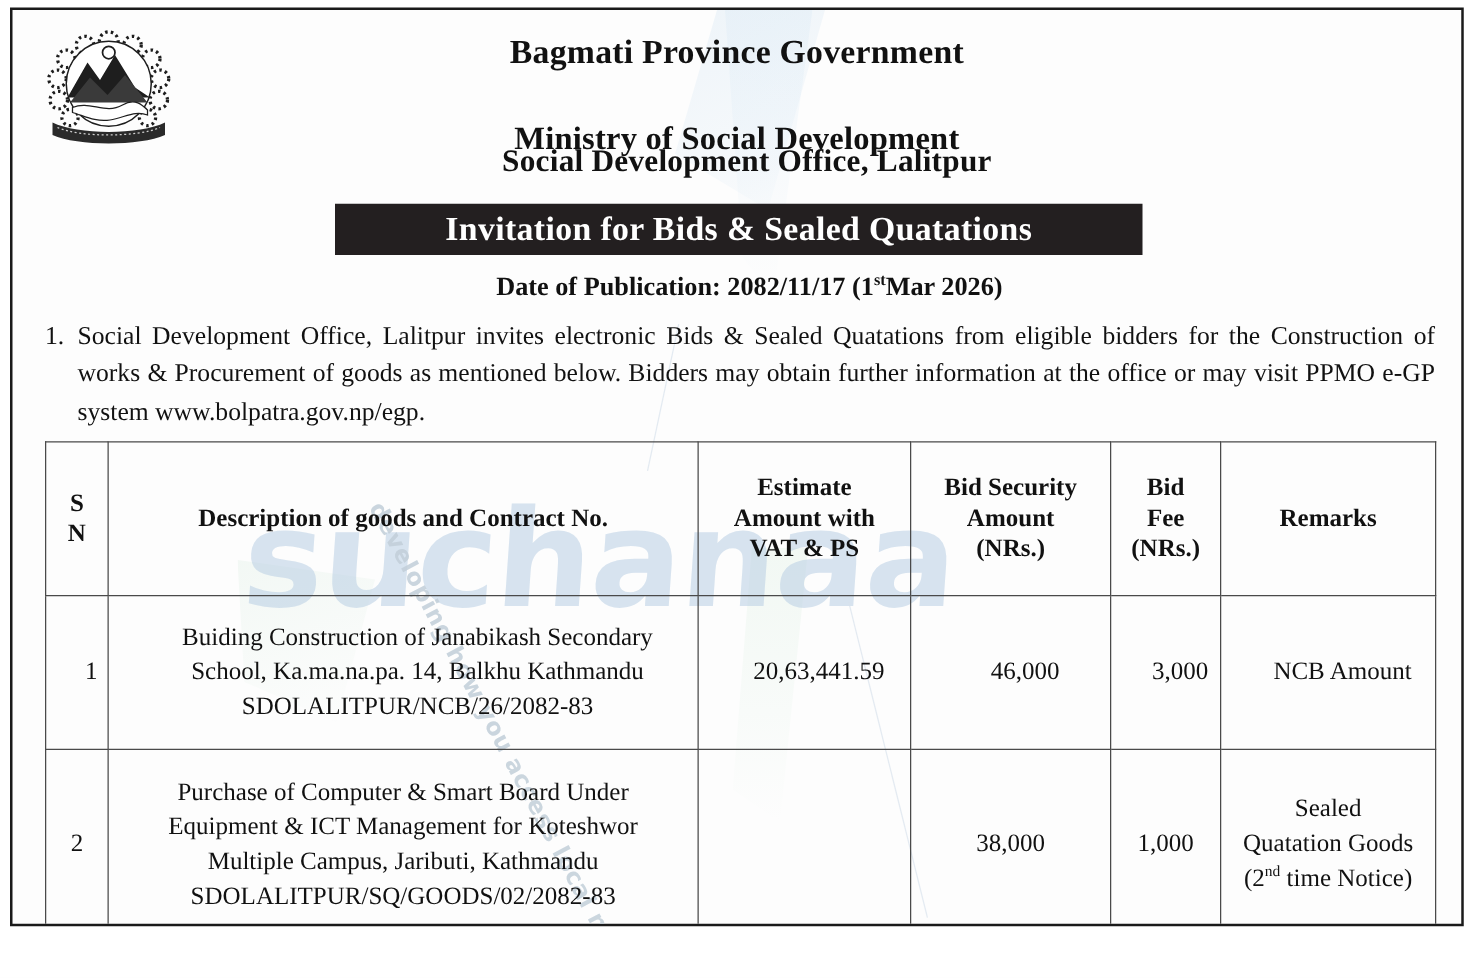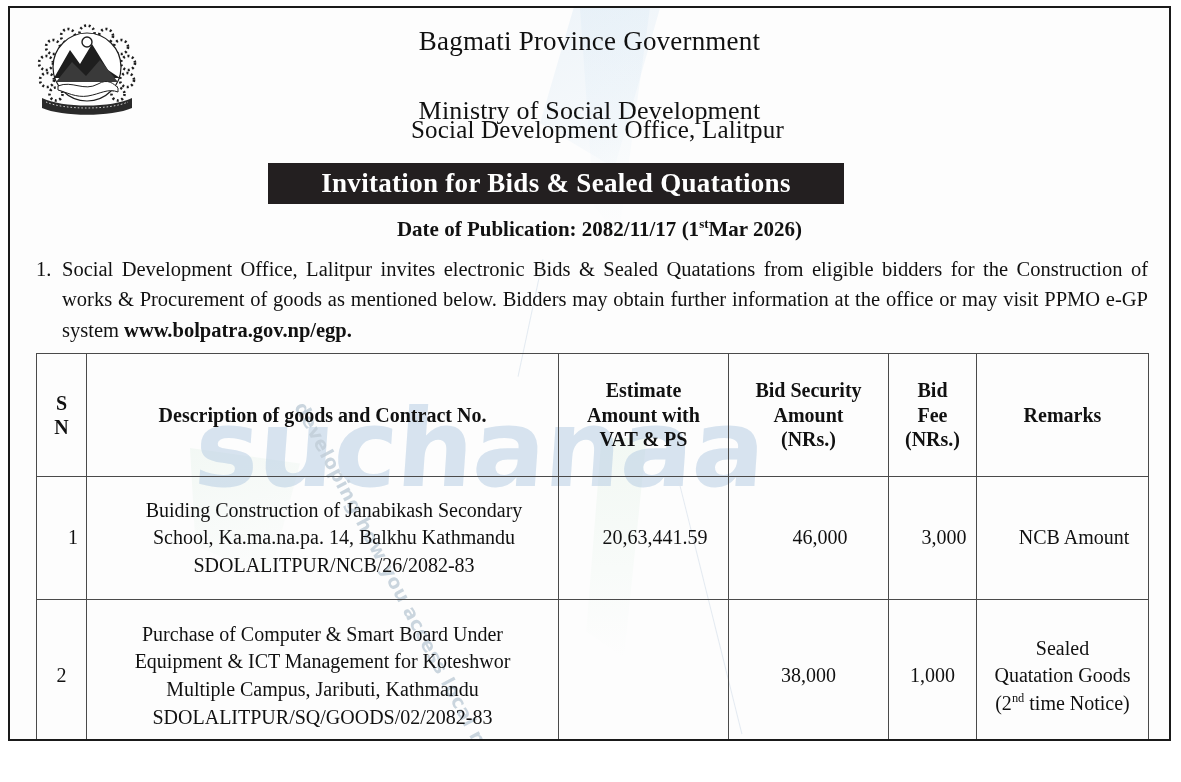--- a/index.html
+++ b/index.html
@@ -108,21 +108,21 @@
     position: absolute;
     left: 22px;
     top: 14px;
     width: 110px;
     height: 100px;
   }
 
   
   .hdr {
     text-align: center;
-    font-weight: normal;
+    font-weight: bold;
     letter-spacing: .2px;
   }
   #hdr-line1 {
     position: absolute;
     left: 0; right: 0;
     top: 18px;
     font-size: 27px;
   }
   #hdr-line2 {
     position: absolute;
@@ -136,21 +136,21 @@
     left: 0; right: 0;
     top: 108px;
     font-size: 25px;
     padding-left: 16px;
   }
 
   #banner {
     position: absolute;
     left: 258px;
     top: 155px;
-    width: 576px;
+    width: 646px;
     height: 41px;
     background: #231f20;
     color: #ffffff;
     display: flex;
     align-items: center;
     justify-content: center;
     font-weight: bold;
     font-size: 27px;
     letter-spacing: .3px;
   }
@@ -176,21 +176,21 @@
     line-height: 1.48;
     text-align: justify;
     text-justify: inter-word;
   }
   #intro .num {
     float: left;
     width: 26px;
     font-size: 20.5px;
   }
   #intro .body { display: block; margin-left: 26px; }
-  #intro .url { font-weight: bold; }
+  #intro .url { font-weight: normal; }
 
   
   #bid-table {
     position: absolute;
     left: 26px;
     top: 345px;
     width: 1112px;
     border-collapse: collapse;
     table-layout: fixed;
     background: transparent;

